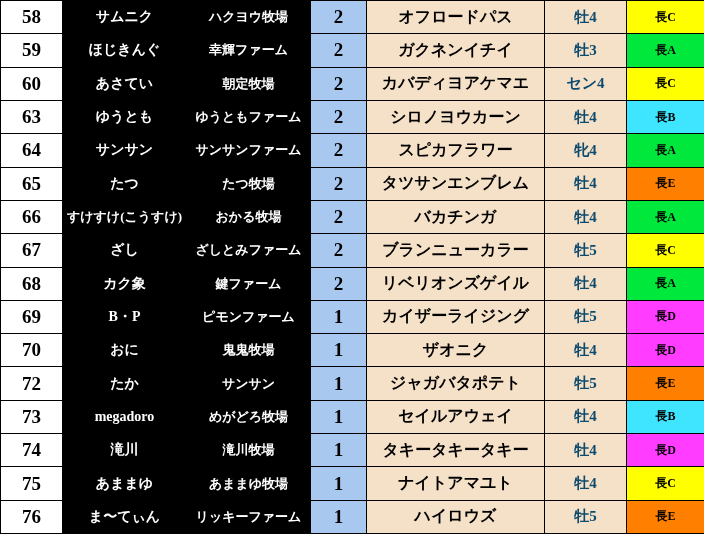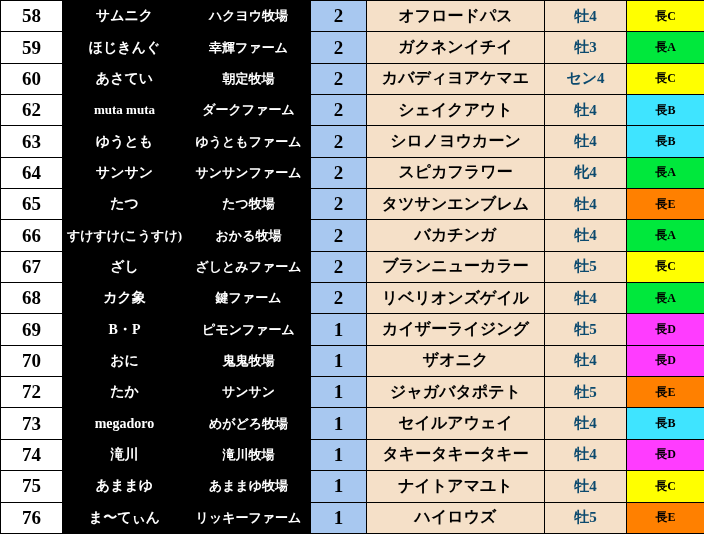--- a/index.html
+++ b/index.html
@@ -114,29 +114,20 @@
       <tr>
         <td class="num">60</td>
         <td class="owner">あさてい</td>
         <td class="farm">朝定牧場</td>
         <td class="cnt">2</td>
         <td class="horse small">カバディヨアケマエ</td>
         <td class="sex">セン4</td>
         <td class="tag" style="background: rgb(255, 255, 0);">長C</td>
       </tr>
       <tr>
-        <td class="num">62</td>
-        <td class="owner small">muta muta</td>
-        <td class="farm">ダークファーム</td>
-        <td class="cnt">2</td>
-        <td class="horse">シェイクアウト</td>
-        <td class="sex">牡4</td>
-        <td class="tag" style="background: rgb(63, 228, 255);">長B</td>
-      </tr>
-      <tr>
         <td class="num">63</td>
         <td class="owner">ゆうとも</td>
         <td class="farm">ゆうともファーム</td>
         <td class="cnt">2</td>
         <td class="horse">シロノヨウカーン</td>
         <td class="sex">牡4</td>
         <td class="tag" style="background: rgb(63, 228, 255);">長B</td>
       </tr>
       <tr>
         <td class="num">64</td>

